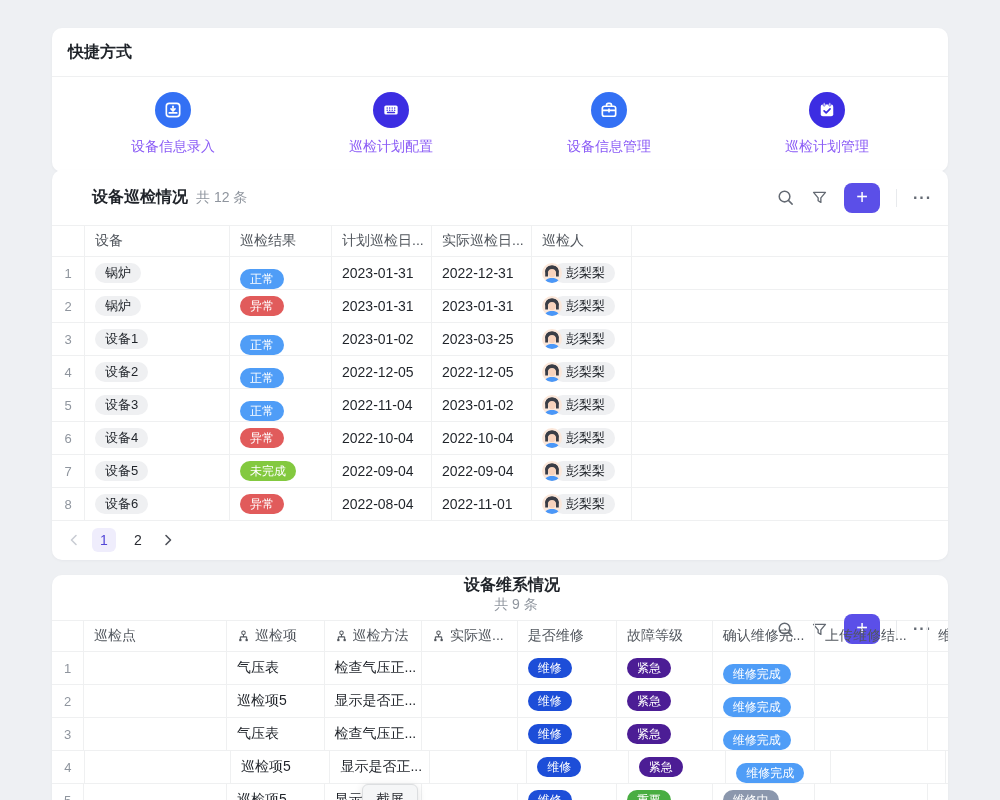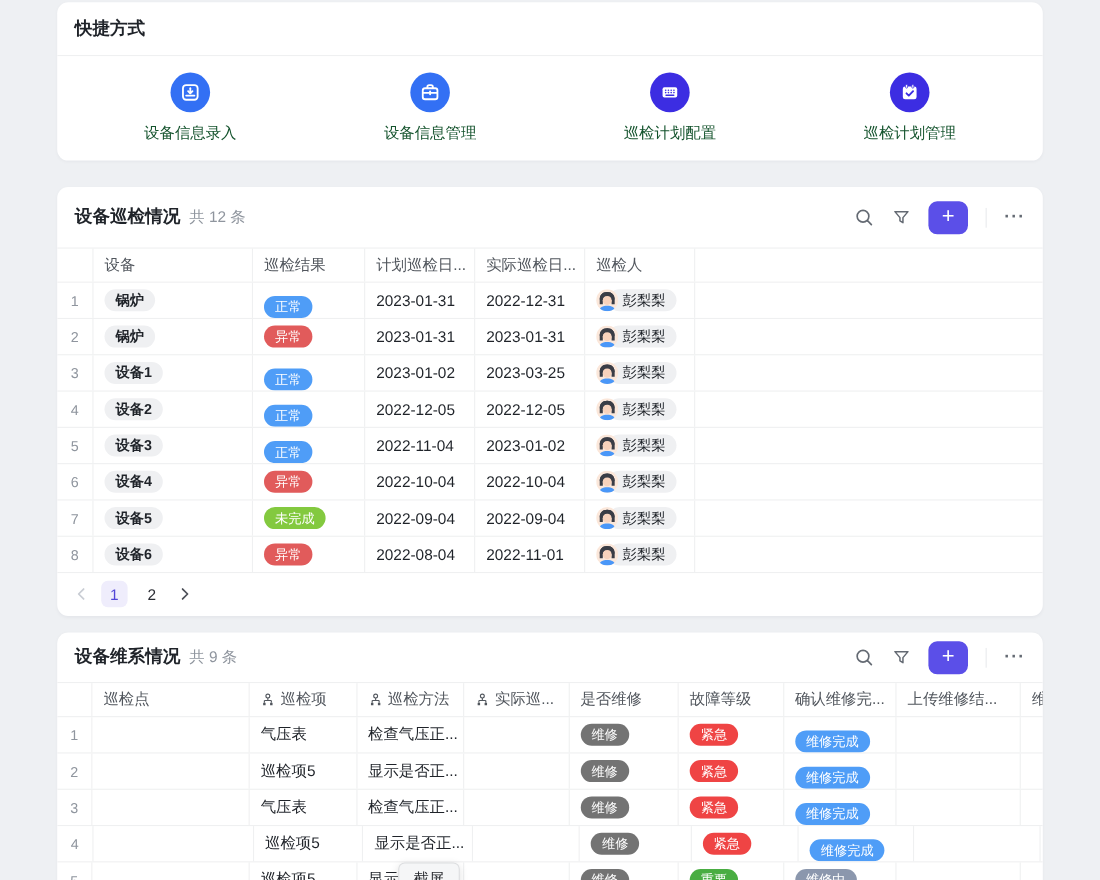--- a/index.html
+++ b/index.html
@@ -10,40 +10,40 @@
     background: #eef0f3;
     font-family: "Liberation Sans", "DejaVu Sans", sans-serif;
     color: #1f2329;
     font-size: 14px;
   }
   .card {
     position: absolute; left: 52px; width: 896px;
     background: #fff; border-radius: 10px; overflow: hidden;
     box-shadow: 0 1px 3px rgba(31,35,41,.04);
   }
-  #card-shortcuts   { top: 2px;  height: 144px; }
+  #card-shortcuts   { top: 28px;  height: 144px; }
   #card-inspection  { top: 170px; height: 390px; }
   #card-maintenance { top: 575px; height: 400px; }
 
   
   .sc-head { height: 49px; display:flex; align-items:center; padding:0 16px;
              border-bottom:1px solid #eff0f1; font-size:16px; font-weight:bold; }
   .sc-row  { height: 94px; display:grid; grid-template-columns:repeat(4,1fr);
              padding: 0 12px; align-items:center; justify-items:center; }
   .sc-item { display:flex; flex-direction:column; align-items:center; gap:10px; cursor:pointer; }
   .sc-circle { width:36px; height:36px; border-radius:50%; display:flex;
                align-items:center; justify-content:center; }
   .sc-circle.blue   { background:#3370f4; }
   .sc-circle.indigo { background:#3c2de2; }
-  .sc-label { font-size:14px; color:#14532d; }
+  .sc-label { font-size:14px; color:#8b5cf6; }
 
   
-  .tbl-head { display:flex; align-items:center; padding:0 16px; }
+  .tbl-head { display:flex; align-items:center; padding:0 16px;margin-left:24px; }
   #card-inspection  .tbl-head { height:55px; }
-  #card-maintenance .tbl-head { height:45px; }
+  #card-maintenance .tbl-head { height:45px;flex-direction:column; }
   .tbl-title { font-size:16px; font-weight:bold; }
   .tbl-count { font-size:14px; color:#8f959e; margin-left:8px; }
   .actions { margin-left:auto; display:flex; align-items:center; gap:16px; }
   .icon-btn { background:none; border:none; cursor:pointer; display:flex; align-items:center; }
   .add-btn { width:36px; height:30px; border:none; border-radius:8px; background:#5b4fe8;
              color:#fff; font-size:20px; font-weight:300; line-height:1; cursor:pointer;
              display:flex; align-items:center; justify-content:center; padding-bottom:2px;}
   .vdiv { width:1px; height:18px; background:#e8eaed; }
   .more { color:#646a73; font-size:16px; font-weight:bold; letter-spacing:1px; cursor:pointer; }
 
@@ -59,29 +59,29 @@
 
   
   .t1 .c0{width:33px} .t1 .c1{width:145px} .t1 .c2{width:102px}
   .t1 .c3{width:100px} .t1 .c4{width:100px} .t1 .c5{width:100px}
   
   .t2 .c0{width:33px} .t2 .c1{width:147px} .t2 .c2{width:100px} .t2 .c3{width:100px}
   .t2 .c4{width:98px} .t2 .c5{width:102px} .t2 .c6{width:98px} .t2 .c7{width:105px}
   .t2 .c8{width:116px}
 
   .tag { background:#eff0f2; border-radius:10px; height:20px; display:inline-flex;
-         align-items:center; padding:0 10px; font-size:13px;font-weight:bold; }
+         align-items:center; padding:0 10px; font-size:13px; }
   .pill { height:20px; border-radius:10px; display:inline-flex; align-items:center;
           padding:0 10px; font-size:12px; color:#fff; font-weight:500; }
   .pill.blue   { background:#4f9df7;margin-top:12px; }
   .pill.red    { background:#e15b5b;font-family:Liberation Serif, serif; }
   .pill.lime   { background:#83c93f;border-radius:10px; }
   .pill.green  { background:#49ad42; }
-  .pill.orange { background:#737373; }
-  .pill.yellow { background:#ef4444; }
+  .pill.orange { background:#1d4ed8; }
+  .pill.yellow { background:#4c1d95; }
   .pill.slate  { background:#8b97ad; }
 
   .person { display:inline-flex; align-items:flex-end; }
   .avatar { width:20px; height:20px; flex:none; position:relative; z-index:1; }
   .pname  { background:#eff0f2; border-radius:10px; height:20px; display:inline-flex;
             align-items:center; padding:0 10px 0 13px; margin-left:-9px; font-size:13px; }
 
   .pager { display:flex; align-items:center; height:37px; padding-left:14px; gap:10px; }
   .pg-arrow { background:none; border:none; display:flex; align-items:center; cursor:pointer; }
   .pg-num { width:24px; height:24px; border:none; background:none; border-radius:6px;
@@ -118,32 +118,20 @@
     <div class="sc-item">
       <div class="sc-circle blue">
         <svg width="20" height="20" viewBox="0 0 24 24" fill="none" stroke="#fff" stroke-width="2" stroke-linecap="round" stroke-linejoin="round">
           <rect x="4" y="4" width="16" height="16" rx="3.5"></rect>
           <path d="M12 7.5 v5"></path>
             <path d="M9.6 10.6 L12 13 L14.4 10.6"></path>
           <path d="M7.5 15.5 h9"></path>
         </svg>
       </div>
       <div class="sc-label">设备信息录入</div>
-    </div>
-
-    <div class="sc-item">
-      <div class="sc-circle blue">
-        <svg width="20" height="20" viewBox="0 0 24 24" fill="none" stroke="#fff" stroke-width="2" stroke-linecap="round" stroke-linejoin="round">
-          <rect x="4" y="7.5" width="16" height="12" rx="2.5"></rect>
-          <path d="M9 7 V6 a2 2 0 0 1 2-2 h2 a2 2 0 0 1 2 2 v1"></path>
-          <path d="M4.5 12.5 h15"></path>
-            <path d="M12 11 v3"></path>
-        </svg>
-      </div>
-      <div class="sc-label">设备信息管理</div>
     </div>
 
     <div class="sc-item">
       <div class="sc-circle indigo">
         <svg width="20" height="20" viewBox="0 0 24 24">
           <rect x="4" y="6.5" width="16" height="11" rx="2" fill="#fff"></rect>
           <g fill="#3c2de2">
             <circle cx="7.4" cy="9.6" r="0.9"></circle>
               <circle cx="10.4" cy="9.6" r="0.9"></circle>
               <circle cx="13.4" cy="9.6" r="0.9"></circle>
@@ -153,20 +141,32 @@
               <circle cx="13.4" cy="12.2" r="0.9"></circle>
               <circle cx="16.4" cy="12.2" r="0.9"></circle>
             <rect x="7" y="14.2" width="10" height="1.7" rx="0.8"></rect>
           </g>
         </svg>
       </div>
       <div class="sc-label">巡检计划配置</div>
     </div>
 
     <div class="sc-item">
+      <div class="sc-circle blue">
+        <svg width="20" height="20" viewBox="0 0 24 24" fill="none" stroke="#fff" stroke-width="2" stroke-linecap="round" stroke-linejoin="round">
+          <rect x="4" y="7.5" width="16" height="12" rx="2.5"></rect>
+          <path d="M9 7 V6 a2 2 0 0 1 2-2 h2 a2 2 0 0 1 2 2 v1"></path>
+          <path d="M4.5 12.5 h15"></path>
+            <path d="M12 11 v3"></path>
+        </svg>
+      </div>
+      <div class="sc-label">设备信息管理</div>
+    </div>
+
+    <div class="sc-item">
       <div class="sc-circle indigo">
         <svg width="20" height="20" viewBox="0 0 24 24">
           <rect x="4.5" y="5.5" width="15" height="14" rx="2.5" fill="#fff"></rect>
           <rect x="7.5" y="3.4" width="2.2" height="4" rx="1.1" fill="#fff" stroke="#3c2de2" stroke-width="0.8"></rect>
           <rect x="14.3" y="3.4" width="2.2" height="4" rx="1.1" fill="#fff" stroke="#3c2de2" stroke-width="0.8"></rect>
           <path d="M8.5 13 l2.5 2.5 L15.7 10.6" fill="none" stroke="#3c2de2" stroke-width="2" stroke-linecap="round" stroke-linejoin="round"></path>
         </svg>
       </div>
       <div class="sc-label">巡检计划管理</div>
     </div>

